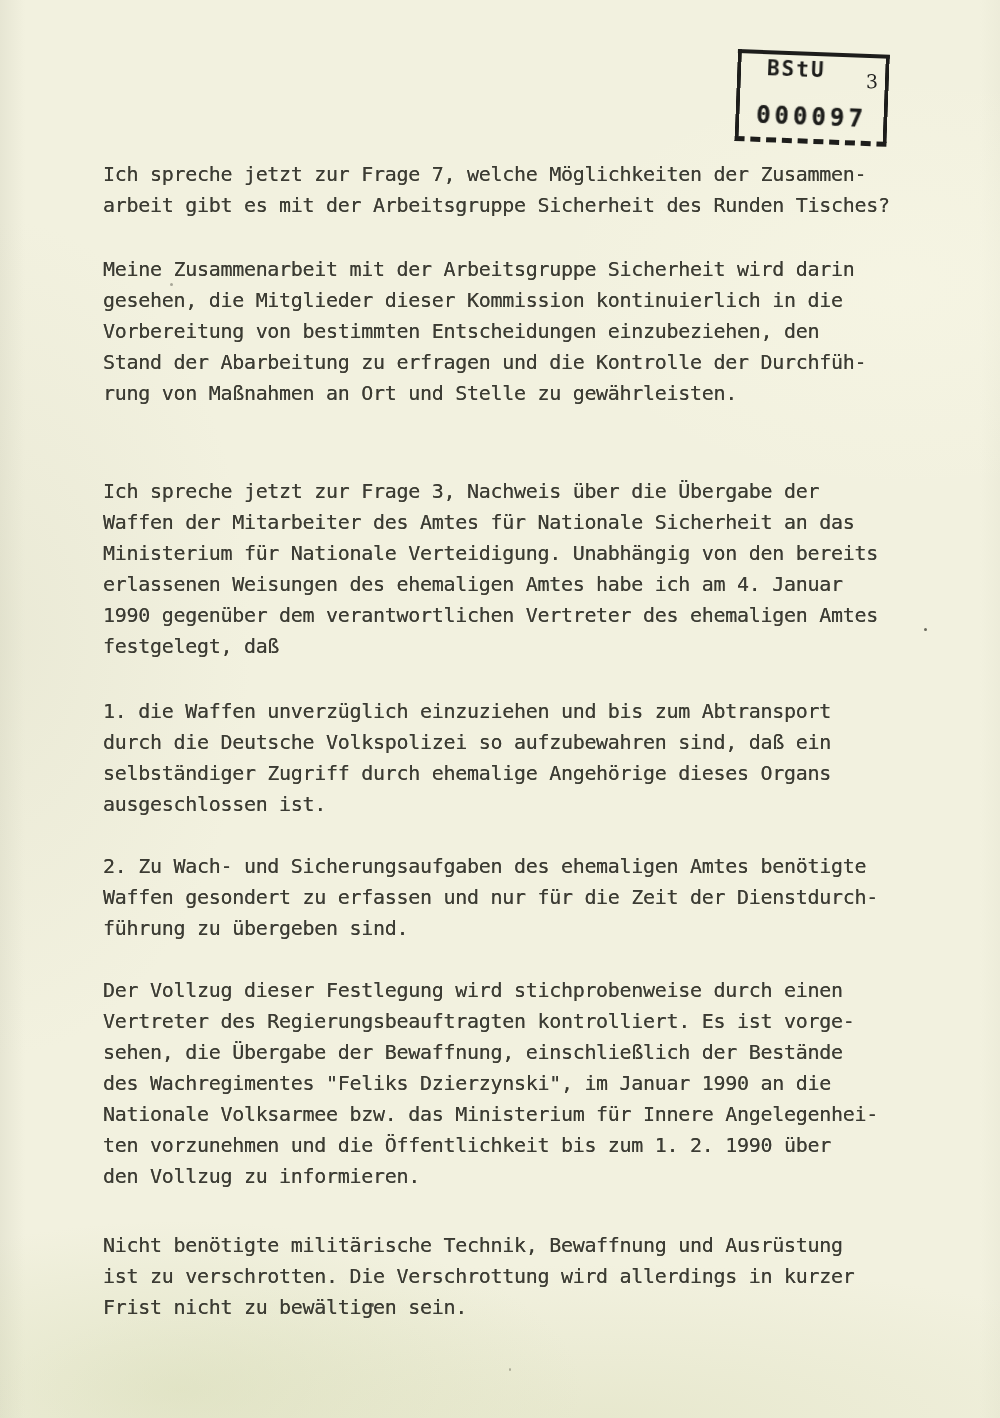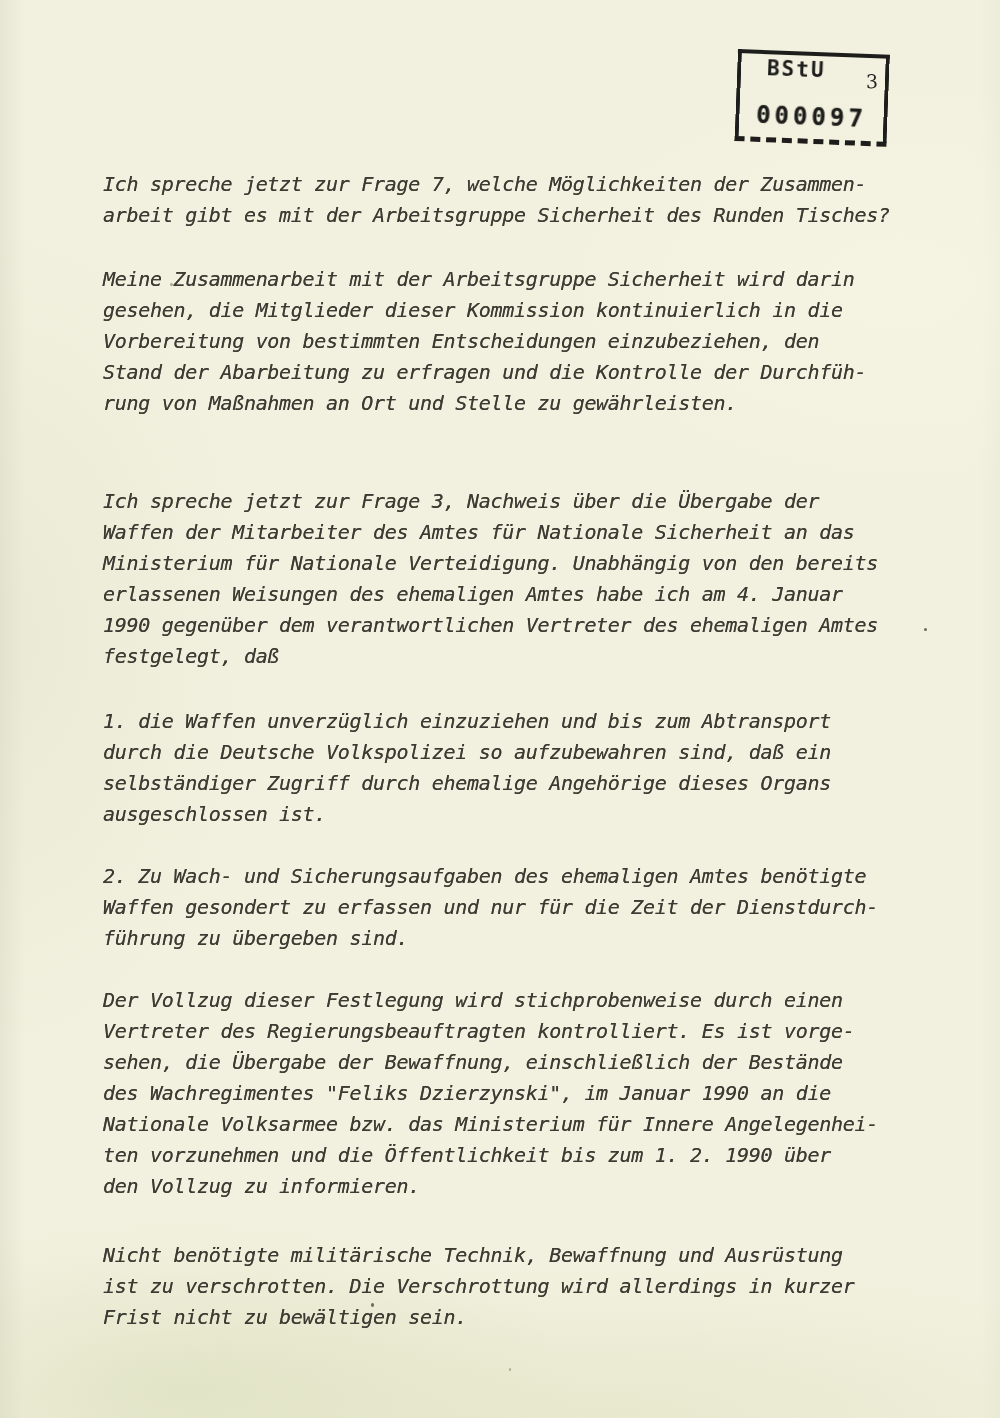--- a/index.html
+++ b/index.html
@@ -29,21 +29,21 @@
     top: 153px;
     width: 860px;
     font-family: "DejaVu Sans Mono", "Liberation Mono", monospace;
     font-size: 20px;
     line-height: 31px;
     letter-spacing: -0.3px;
     color: #3b3b33;
     text-shadow: 0 0 0.6px rgba(46,46,36,0.75);
     white-space: pre;
   }
-  .para { margin: 16px 0 31px 0; font-style: italic; }
+  .para { margin: 6px 0 31px 0; }
   .para:nth-child(1) { margin-bottom: 33px; }
   .para:nth-child(2) { margin-bottom: 67px; }
   .para:nth-child(3) { margin-bottom: 34px; }
   .para:nth-child(6) { margin-bottom: 38px; }
   .line { height: 31px; }
 
   
   .stamp {
     position: absolute;
     left: 738px;

